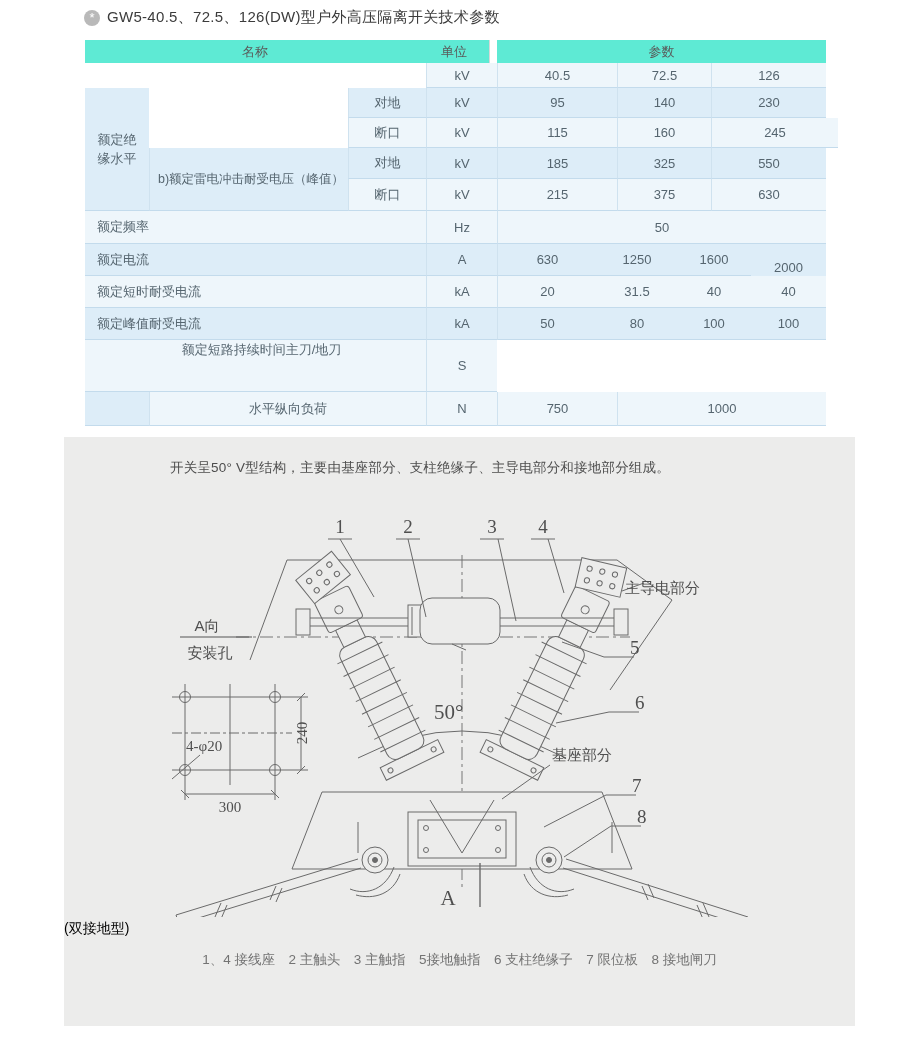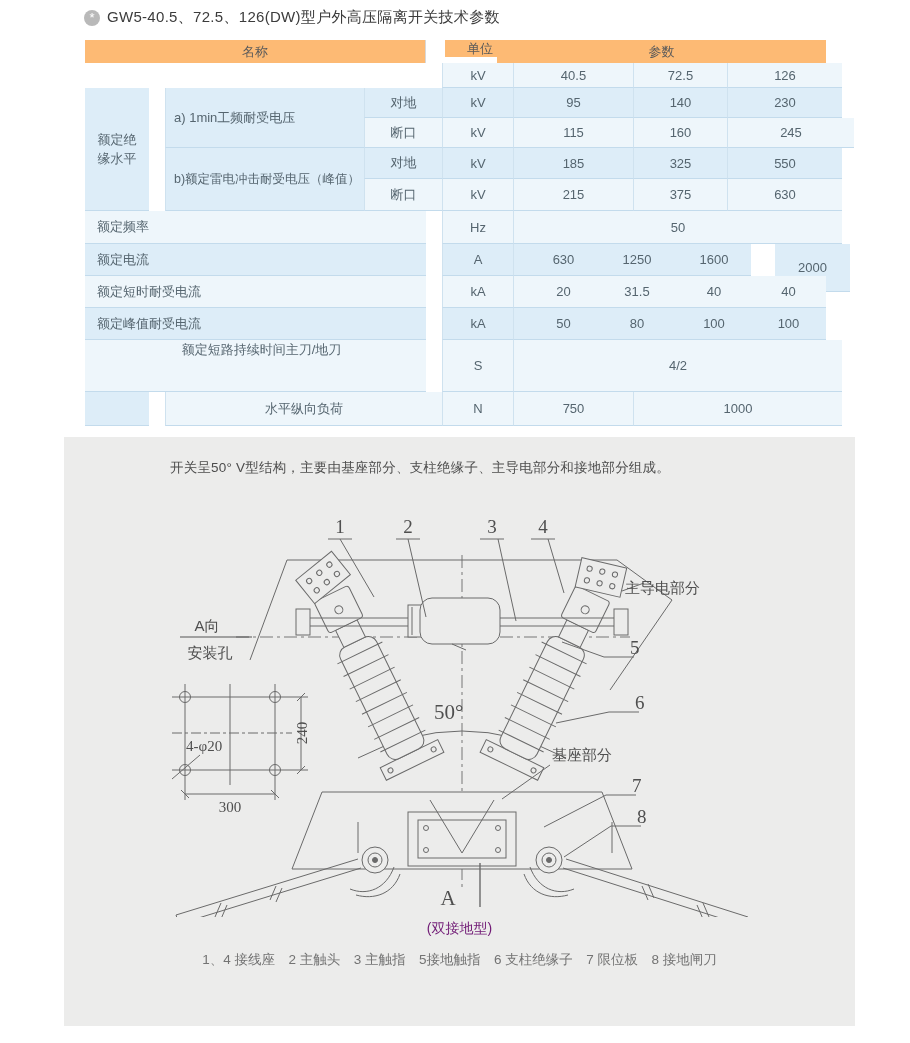--- a/index.html
+++ b/index.html
@@ -7,62 +7,61 @@
   
   .title-row{position:absolute;left:84px;top:8px;display:flex;align-items:center;gap:7px;}
   .bullet{width:16px;height:16px;border-radius:50%;background:#b9b9b9;color:#fff;display:flex;align-items:center;justify-content:center;font-size:13px;line-height:1;}
   .page-title{font-size:15px;color:#3c3c3c;letter-spacing:.3px;}
   
   .spec-table{position:absolute;left:85px;top:40px;width:741px;height:386px;font-size:13px;color:#55656f;}
   .c{position:absolute;display:flex;align-items:center;box-sizing:border-box;}
   .cc{justify-content:center;text-align:center;}
   .cl{justify-content:flex-start;padding-left:12px;}
   .pl8{padding-left:8px;}
-  .bgH{background:#fdba74;color:#5a5a5a;}
+  .bgH{background:#5eead4;color:#5a5a5a;}
   .bgL{background:#eef6fb;}
   .bgM{background:#ddedf8;}
   .bb{border-bottom:1px solid #c3dbec;}
-  .bl{border-left:1px solid #cfe2ef;margin-left:16px;}
+  .bl{border-left:1px solid #cfe2ef;}
   .brh{border-right:1px solid #d8d8d8;}
   .two-line{flex-direction:row;align-items:flex-start;justify-content:center;line-height:20px;}
   
   .panel{position:absolute;left:64px;top:437px;width:791px;height:589px;background:#ececeb;}
   .intro{position:absolute;left:106px;top:22px;font-size:13.5px;color:#4d4d4d;letter-spacing:.2px;}
   .figure{position:absolute;left:0;top:60px;}
-  .type-note{position:absolute;left:0;top:483px;width:100%;text-align:center;font-size:14px;color:#701a75;}
+  .type-note{position:absolute;left:0;top:483px;width:100%;font-size:14px;color:#000000;}
   .legend{position:absolute;left:0;top:514px;width:100%;text-align:center;font-size:13.5px;color:#737373;}
   svg text{fill:#4f4f4f;}
   .dnum{font-family:"Liberation Serif","DejaVu Serif",serif;font-size:19px;}
   .ddim{font-family:"Liberation Serif","DejaVu Serif",serif;font-size:15px;}
   .dlabel{font-size:15px;}
   .dbig{font-family:"Liberation Serif","DejaVu Serif",serif;font-size:21px;}
 </style>
 </head>
 <body>
 
 <div class="title-row">
   <div class="bullet">*</div>
   <div class="page-title">GW5-40.5、72.5、126(DW)型户外高压隔离开关技术参数</div>
 </div>
 
 <div class="spec-table">
 
   <div class="c cc bgH brh" style="left:0;top:0;width:341px;height:23px">名称</div>
-  <div class="c cc bgH brh" style="left:360px;top:0;width:71px;height:17px">单位</div>
+  <div class="c cc bgH brh" style="left:334px;top:0;width:71px;height:23px">单位</div>
   <div class="c cc bgH" style="left:412px;top:0;width:329px;height:23px">参数</div>
 
   <div class="c cc bgL bb bl" style="left:341px;top:23px;width:71px;height:25px">kV</div>
   <div class="c cc bgL bb bl" style="left:412px;top:23px;width:120px;height:25px">40.5</div>
   <div class="c cc bgL bb bl" style="left:532px;top:23px;width:94px;height:25px">72.5</div>
   <div class="c cc bgL bb bl" style="left:626px;top:23px;width:115px;height:25px">126</div>
 
   <div class="c cc bgM bb" style="left:0;top:48px;width:64px;height:123px">
       <span style="width:44px;text-align:center;line-height:19px">额定绝缘水平</span>
     </div>
-  <div class="c cl pl8 bgM bb bl" style="left:64px;top:48px;width:199px;height:60px;padding-left:8px">a) 1min工频耐受电压</div>
   <div class="c cl pl8 bgM bb bl" style="left:64px;top:108px;width:199px;height:63px;font-size:12.5px">b)额定雷电冲击耐受电压（峰值）</div>
 
   <div class="c cc bgM bb bl" style="left:263px;top:48px;width:78px;height:30px">对地</div>
   <div class="c cc bgM bb bl" style="left:341px;top:48px;width:71px;height:30px">kV</div>
   <div class="c cc bgM bb bl" style="left:412px;top:48px;width:120px;height:30px">95</div>
   <div class="c cc bgM bb bl" style="left:532px;top:48px;width:94px;height:30px">140</div>
   <div class="c cc bgM bb bl" style="left:626px;top:48px;width:115px;height:30px">230</div>
 
   <div class="c cc bgL bb bl" style="left:263px;top:78px;width:78px;height:30px">断口</div>
   <div class="c cc bgL bb bl" style="left:341px;top:78px;width:71px;height:30px">kV</div>
@@ -84,42 +83,41 @@
 
   <div class="c cl bgL bb" style="left:0;top:171px;width:341px;height:33px">额定频率</div>
   <div class="c cc bgL bb bl" style="left:341px;top:171px;width:71px;height:33px">Hz</div>
   <div class="c cc bgL bb bl" style="left:412px;top:171px;width:329px;height:33px">50</div>
 
   <div class="c cl bgM bb" style="left:0;top:204px;width:341px;height:32px">额定电流</div>
   <div class="c cc bgM bb bl" style="left:341px;top:204px;width:71px;height:32px">A</div>
   <div class="c cc bgM bb bl" style="left:412px;top:204px;width:100px;height:32px">630</div>
   <div class="c cc bgM bb" style="left:512px;top:204px;width:80px;height:32px">1250</div>
   <div class="c cc bgM bb" style="left:592px;top:204px;width:74px;height:32px">1600</div>
-  <div class="c cc bgM bb" style="left:690px;top:204px;width:75px;height:48px">2000</div>
+  <div class="c cc bgM bb" style="left:666px;top:204px;width:75px;height:48px">2000</div>
 
   <div class="c cl bgL bb" style="left:0;top:236px;width:341px;height:32px">额定短时耐受电流</div>
   <div class="c cc bgL bb bl" style="left:341px;top:236px;width:71px;height:32px">kA</div>
   <div class="c cc bgL bb bl" style="left:412px;top:236px;width:100px;height:32px">20</div>
   <div class="c cc bgL bb" style="left:512px;top:236px;width:80px;height:32px">31.5</div>
   <div class="c cc bgL bb" style="left:592px;top:236px;width:74px;height:32px">40</div>
   <div class="c cc bgL bb" style="left:666px;top:236px;width:75px;height:32px">40</div>
 
   <div class="c cl bgM bb" style="left:0;top:268px;width:341px;height:32px">额定峰值耐受电流</div>
   <div class="c cc bgM bb bl" style="left:341px;top:268px;width:71px;height:32px">kA</div>
   <div class="c cc bgM bb bl" style="left:412px;top:268px;width:100px;height:32px">50</div>
   <div class="c cc bgM bb" style="left:512px;top:268px;width:80px;height:32px">80</div>
   <div class="c cc bgM bb" style="left:592px;top:268px;width:74px;height:32px">100</div>
   <div class="c cc bgM bb" style="left:666px;top:268px;width:75px;height:32px">100</div>
 
   <div class="c two-line bgL bb" style="left:0;top:300px;width:341px;height:52px;padding-left:12px">
     <span>额定短路持续时间</span>
     <span>主刀/地刀</span>
   </div>
   <div class="c cc bgL bb bl" style="left:341px;top:300px;width:71px;height:52px">S</div>
-  <div class="c cc bgL bb bl" style="left:412px;top:300px;width:329px;height:52px">4/2</div>
 
   <div class="c bgM bb" style="left:0;top:352px;width:64px;height:34px"></div>
   <div class="c cc bgL bb bl" style="left:64px;top:352px;width:277px;height:34px">水平纵向负荷</div>
   <div class="c cc bgL bb bl" style="left:341px;top:352px;width:71px;height:34px">N</div>
   <div class="c cc bgL bb bl" style="left:412px;top:352px;width:120px;height:34px">750</div>
   <div class="c cc bgL bb bl" style="left:532px;top:352px;width:209px;height:34px">1000</div>
 </div>
 
 <div class="panel">
   <div class="intro">开关呈50° V型结构，主要由基座部分、支柱绝缘子、主导电部分和接地部分组成。</div>

